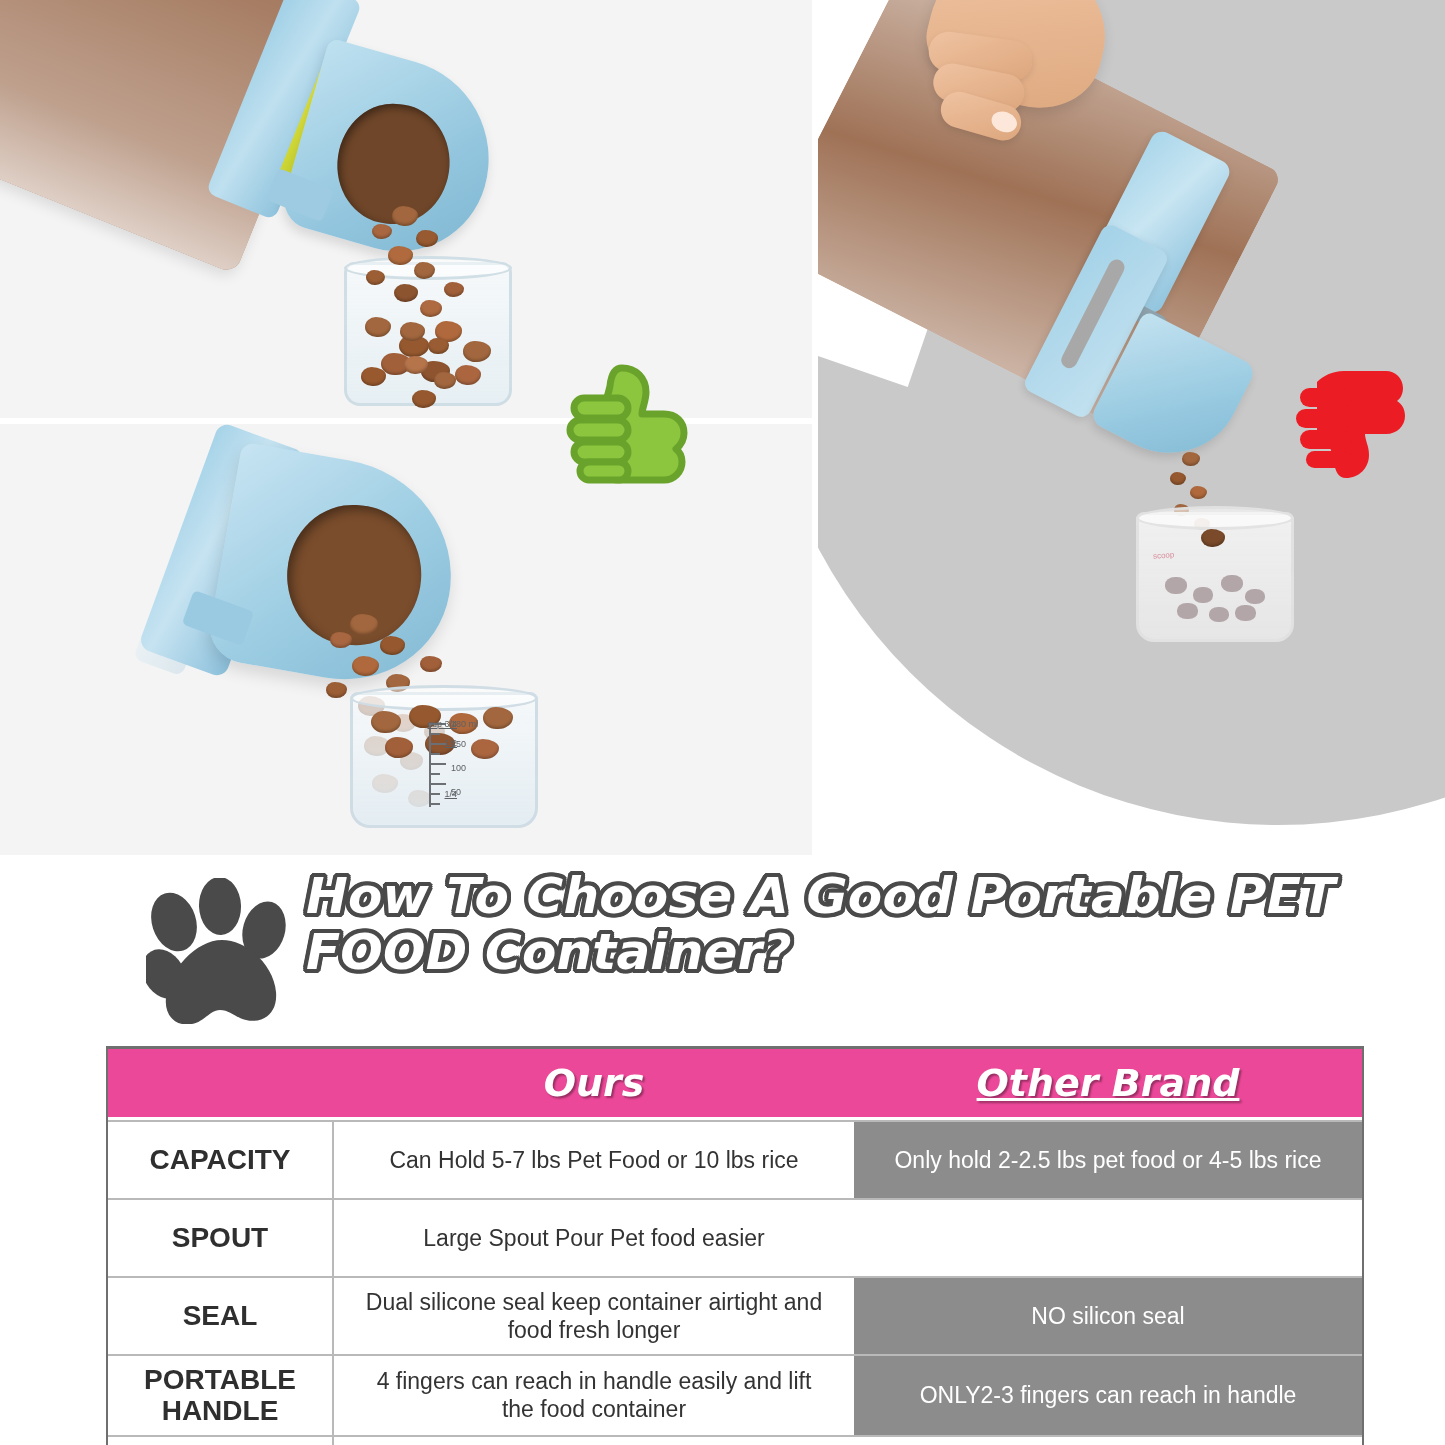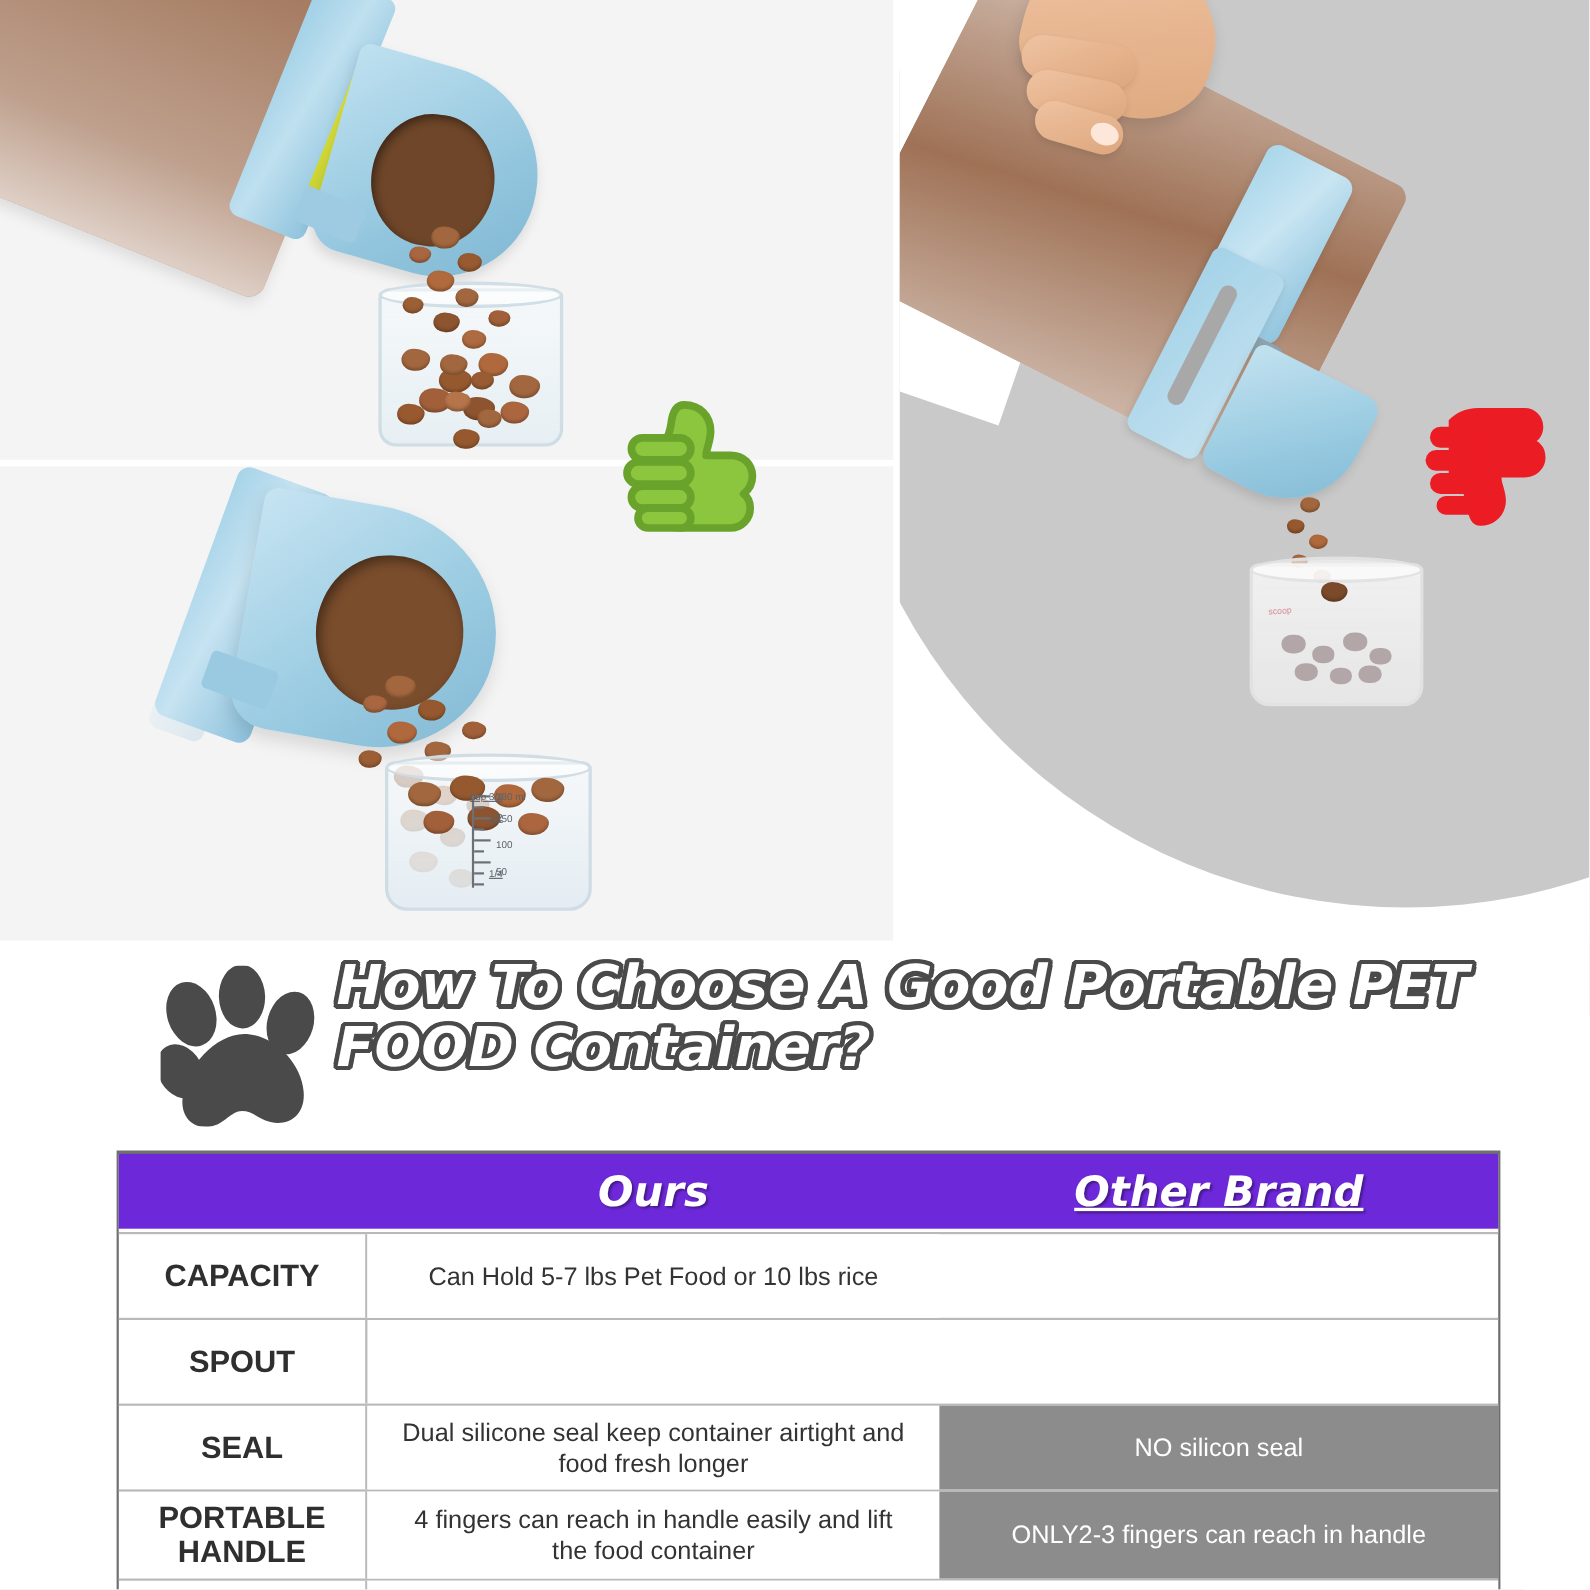--- a/index.html
+++ b/index.html
@@ -159,21 +159,21 @@
          color:#ffffff;letter-spacing:.2px;
          text-shadow:
            -3px -3px 0 #4a4a4a, 3px -3px 0 #4a4a4a, -3px 3px 0 #4a4a4a, 3px 3px 0 #4a4a4a,
            -4px 0 0 #4a4a4a, 4px 0 0 #4a4a4a, 0 -4px 0 #4a4a4a, 0 4px 0 #4a4a4a,
            -2px -4px 0 #4a4a4a, 2px -4px 0 #4a4a4a, -2px 4px 0 #4a4a4a, 2px 4px 0 #4a4a4a,
            -4px -2px 0 #4a4a4a, 4px -2px 0 #4a4a4a, -4px 2px 0 #4a4a4a, 4px 2px 0 #4a4a4a;}
 
   
   .table{position:absolute;left:106px;top:1046px;width:1258px;
          border:2px solid #6f6f6f;border-top:3px solid #6f6f6f;box-sizing:border-box;}
-  .thead{display:flex;height:68px;background:#6d28d9;align-items:center;
+  .thead{display:flex;height:68px;background:#ec4899;align-items:center;
          border-bottom:3px solid #fff;justify-content:space-between;}
   .th{font-family:"DejaVu Sans",sans-serif;font-weight:700;font-style:italic;
       color:#fff;font-size:38px;text-align:center;
       text-shadow:2px 2px 2px rgba(0,0,0,.35);}
   .th.spacer{width:226px;}
   .th.ours{width:520px;}
   .th.other{width:508px;text-decoration:underline;}
   .trow{display:flex;border-top:2px solid #b9b9b9;min-height:76px;}
   .trow:first-child{border-top:none;}
   .c-label{width:226px;display:flex;align-items:center;justify-content:center;
@@ -381,24 +381,26 @@
   <div class="table">
     <div class="thead">
       <div class="th spacer"></div>
       <div class="th ours">Ours</div>
       <div class="th other">Other Brand</div>
     </div>
 
     <div class="trow">
       <div class="c-label">CAPACITY</div>
       <div class="c-ours">Can Hold 5-7 lbs Pet Food or 10 lbs rice</div>
+      <div class="c-other">Only hold 2-2.5 lbs pet food or 4-5 lbs rice</div>
     </div>
 
     <div class="trow">
       <div class="c-label">SPOUT</div>
+      <div class="c-ours">Large Spout Pour Pet food easier</div>
     </div>
 
     <div class="trow">
       <div class="c-label">SEAL</div>
       <div class="c-ours">Dual silicone seal keep container airtight and food fresh longer</div>
       <div class="c-other">NO silicon seal</div>
     </div>
 
     <div class="trow">
       <div class="c-label">PORTABLE HANDLE</div>

